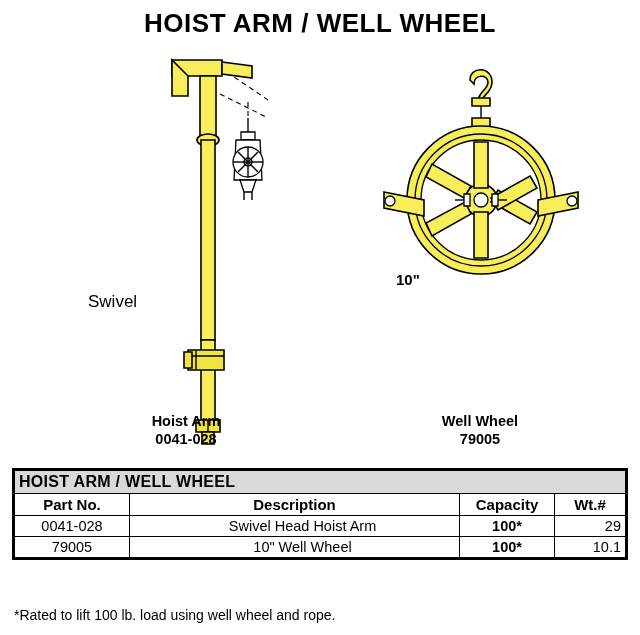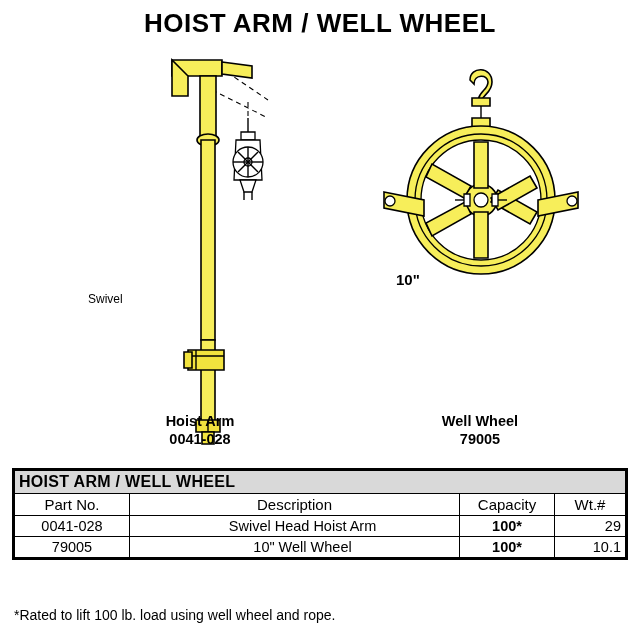--- a/index.html
+++ b/index.html
@@ -38,35 +38,35 @@
     height: 420px;
   }
   .caption {
     position: absolute;
     text-align: center;
     font-size: 14.5px;
     font-weight: bold;
     line-height: 18px;
   }
   .cap-hoist {
-    left: 110px;
+    left: 96px;
     top: 412px;
     width: 180px;
   }
   .cap-wheel {
     left: 390px;
     top: 412px;
     width: 180px;
     text-align: center;
   }
   .label-swivel {
     position: absolute;
     left: 88px;
     top: 252px;
-    font-size: 12px;
+    font-size: 17px;
   }
   .label-ten {
     position: absolute;
     left: 396px;
     top: 231px;
     font-size: 15px;
     font-weight: bold;
   }
   
   .table-wrap {
@@ -90,21 +90,21 @@
     background: #d9d9d9;
     font-weight: bold;
     font-size: 16px;
     padding: 6px 10px;
     letter-spacing: 0.3px;
     border-left: none;
     border-right: none;
     border-top: none;
   }
   .hdr td {
-    font-weight: normal;
+    font-weight: bold;
     text-align: center;
     font-size: 15px;
     padding: 4px 4px;
   }
   .hdr td.left-col { text-align: center; }
   .row td {
     font-size: 14.5px;
     padding: 1px 6px;
   }
   .c-part { width: 106px; text-align: center; }

